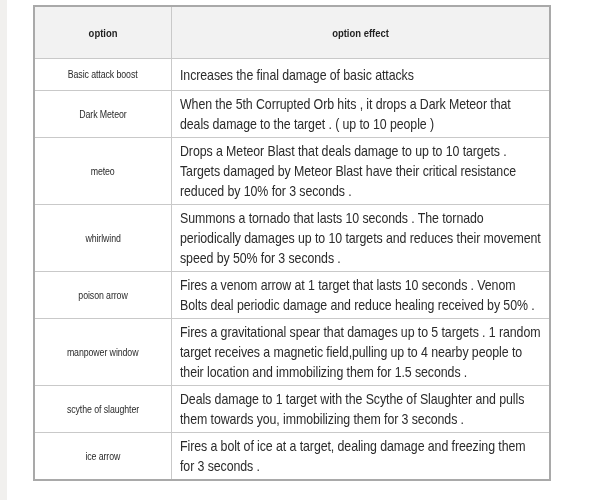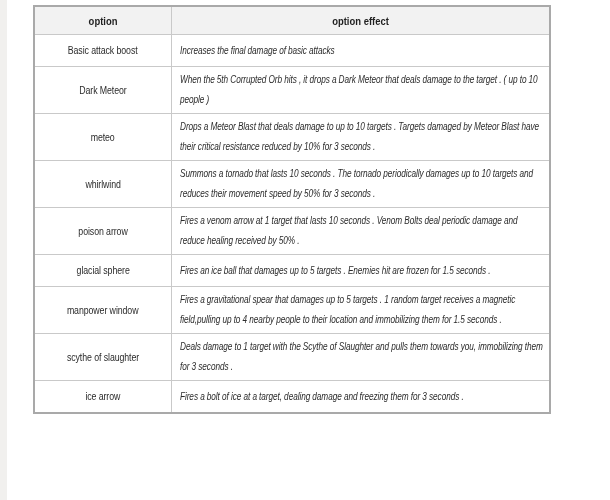--- a/index.html
+++ b/index.html
@@ -27,37 +27,36 @@
   }
   table.options th, table.options td {
     border: 1px solid #c9c9c9;
   }
   th.hdr-cell {
     height: 27px;
     background: #f2f2f2;
     font-size: 10.5px;
     font-weight: bold;
     text-align: center;
-    padding: 0;
+    padding: 12px;
     color: #1f1f1f;
   }
   td.opt-cell {
     text-align: center;
     vertical-align: middle;
     font-size: 10px;
     height: 27px;
     padding: 2px 4px;
     white-space: nowrap;
     margin-left: 24px;
   }
   td.fx-cell {
     vertical-align: middle;
-    font-size: 10px;
+    font-size: 15px;
     padding: 3px 0 3px 8px;
-    font-style: italic;
   }
   .fx {
     display: inline-block;
     width: 440px;
     transform: scaleX(0.825);
     transform-origin: 0 50%;
     line-height: 20px;
     letter-spacing: -0.1px;
     text-align: left;
   }
@@ -134,28 +133,20 @@
   <tr>
     <td class="opt-cell">
       <span class="opt">poison arrow</span>
     </td>
     <td class="fx-cell">
       <span class="fx">Fires a venom arrow at 1 target that lasts 10 seconds . Venom Bolts deal periodic damage and reduce healing received by 50% .</span>
     </td>
   </tr>
 
 
-  <tr>
-    <td class="opt-cell">
-      <span class="opt">glacial sphere</span>
-    </td>
-    <td class="fx-cell">
-      <span class="fx">Fires an ice ball that damages up to 5 targets . Enemies hit are frozen for 1.5 seconds .</span>
-    </td>
-  </tr>
 
   <tr>
     <td class="opt-cell">
       <span class="opt">manpower window</span>
     </td>
     <td class="fx-cell">
       <span class="fx">Fires a gravitational spear that damages up to 5 targets . 1 random target receives a magnetic field,pulling up to 4 nearby people to their location and immobilizing them for 1.5 seconds .</span>
     </td>
   </tr>
 

